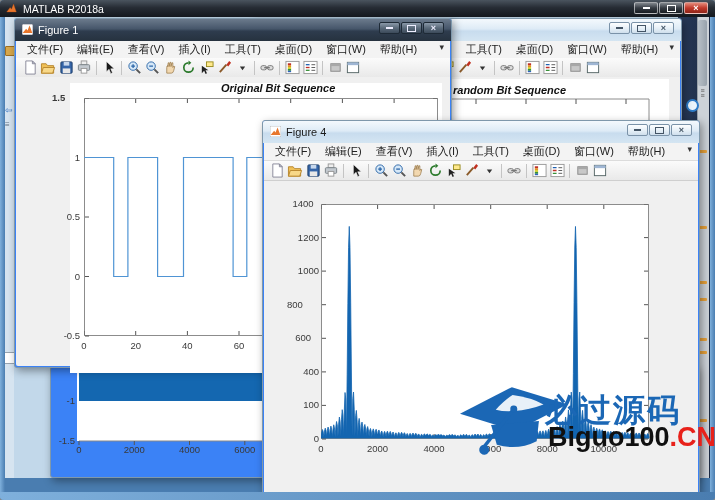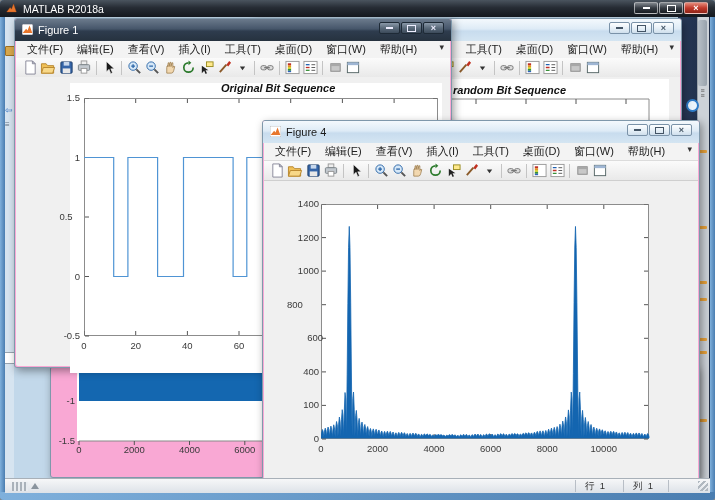--- a/index.html
+++ b/index.html
@@ -21,21 +21,21 @@
   .wbtn .x{color:#fff;font-size:9px;line-height:9px;font-weight:bold;}
   .desktop{left:5px;top:17px;width:705px;height:461px;background:#c2d8ea;}
   .frame{background:linear-gradient(90deg,#7fb0dc,#4a7db0);}
   .statusbar{left:5px;top:478px;width:705px;height:14px;
     background:linear-gradient(180deg,#f6f7f8,#dde2e8);border-top:1px solid #a8b0b8;
     font-size:9.5px;color:#333;}
   .sb-cell{position:absolute;top:1px;height:12px;line-height:12px;}
   .sb-sep{position:absolute;top:1px;width:1px;height:12px;background:#b8bec6;}
   
   .fwin{border:1px solid #7f98ab;border-radius:3px;box-shadow:2px 3px 9px rgba(0,0,0,.38);
-    background:#f9a8d4;box-sizing:border-box;}
+    background:#3b82f6;box-sizing:border-box;}
   .ftitle{position:absolute;left:0;top:0;right:0;height:22px;border-radius:2px 2px 0 0;
     display:flex;align-items:center;font-size:11px;}
   .ftitle.dark{background:linear-gradient(180deg,#6b7a8c,#46566a 45%,#2e3c4e 55%,#26323f);color:#fff;}
   .ftitle.light{background:linear-gradient(180deg,#f4f9fd,#deebf6 45%,#c8dcee 55%,#d4e5f2);color:#1a1a1a;}
   .ftitle .ficon{margin-left:7px;margin-right:5px;}
   .fbtns{position:absolute;top:3px;right:7px;display:flex;}
   .fbtn{width:21px;height:12px;border:1px solid #7a92a8;border-radius:2px;box-sizing:border-box;
     background:linear-gradient(180deg,#fdfeff,#e8f1f8 50%,#cfdfec);display:flex;align-items:center;justify-content:center;margin-left:1px;}
   .fbtn.darkb{border-color:#1e2a36;background:linear-gradient(180deg,#8a98a8,#5a6a7a 50%,#3c4a5a);}
   .fbtn .bar{width:7px;height:2px;background:#456;}
@@ -435,23 +435,23 @@
         <line x1="353" y1="59.5" x2="349" y2="59.5" stroke="#555"></line>
         <line x1="1" y1="119.0" x2="5" y2="119.0" stroke="#555"></line>
         <line x1="353" y1="119.0" x2="349" y2="119.0" stroke="#555"></line>
         <line x1="1" y1="178.5" x2="5" y2="178.5" stroke="#555"></line>
         <line x1="353" y1="178.5" x2="349" y2="178.5" stroke="#555"></line>
         <line x1="1" y1="238.0" x2="5" y2="238.0" stroke="#555"></line>
         <line x1="353" y1="238.0" x2="349" y2="238.0" stroke="#555"></line>
         <path d="M0.0,59.5 L29.7,59.5 L29.7,178.5 L43.9,178.5 L43.9,59.5 L73.6,59.5 L73.6,178.5 L99.5,178.5 L99.5,59.5 L149.1,59.5 L149.1,178.5 L162.8,178.5 L162.8,59.5 L183.5,59.5" fill="none" stroke="#4f94d4" stroke-width="1.2"></path>
       </svg>
     <div id="f1labels">
-        <div class="plotlabel" style="left: 37px; top: 73px; width: 28px; text-align: right;">1.5</div>
+        <div class="plotlabel" style="left: 37px; top: 73px; width: 28px;  font-weight: bold;">1.5</div>
         <div class="plotlabel" style="left: 37px; top: 132.5px; width: 28px; text-align: right;">1</div>
-        <div class="plotlabel" style="left: 37px; top: 192px; width: 28px; text-align: center;">0.5</div>
+        <div class="plotlabel" style="left: 37px; top: 192px; width: 28px; text-align: right;">0.5</div>
         <div class="plotlabel" style="left: 37px; top: 251.5px; width: 28px; text-align: right;">0</div>
         <div class="plotlabel" style="left: 37px; top: 311px; width: 28px; text-align: right;">-0.5</div>
         <div class="plotlabel" style="left: 54px; top: 321px; width: 30px; text-align: center;">0</div>
         <div class="plotlabel" style="left: 105.679px; top: 321px; width: 30px; text-align: center;">20</div>
         <div class="plotlabel" style="left: 157.358px; top: 321px; width: 30px; text-align: center;">40</div>
         <div class="plotlabel" style="left: 209.036px; top: 321px; width: 30px; text-align: center;">60</div>
       </div>
   </div>
 
   <div class="abs fwin" style="left:262px;top:120px;width:438px;height:376px;">
@@ -626,25 +626,25 @@
         <line x1="1" y1="33.6" x2="5" y2="33.6" stroke="#555"></line>
         <line x1="327" y1="33.6" x2="323" y2="33.6" stroke="#555"></line>
         <line x1="1" y1="0.0" x2="5" y2="0.0" stroke="#555"></line>
         <line x1="327" y1="0.0" x2="323" y2="0.0" stroke="#555"></line>
         <path d="M0,234 L0.00,233.74 L0.71,228.14 L1.41,225.52 L2.12,227.48 L2.83,232.99 L3.53,227.05 L4.24,224.17 L4.95,226.36 L5.66,232.56 L6.36,226.21 L7.07,223.04 L7.78,225.55 L8.48,232.62 L9.19,225.66 L9.90,222.09 L10.60,224.95 L11.31,233.10 L12.02,225.16 L12.72,220.79 L13.43,223.68 L14.14,232.88 L14.84,223.06 L15.55,217.50 L16.26,220.97 L16.97,232.30 L17.67,220.10 L18.38,213.02 L19.09,217.37 L19.79,232.19 L20.50,215.65 L21.21,205.66 L21.91,211.23 L22.62,232.55 L23.33,206.26 L24.03,188.51 L24.74,195.10 L25.45,232.89 L26.16,170.25 L26.86,99.27 L27.57,43.40 L28.28,22.40 L28.98,43.68 L29.69,98.89 L30.40,169.01 L31.10,231.94 L31.81,194.59 L32.52,188.03 L33.22,205.16 L33.93,232.17 L34.64,211.66 L35.34,206.40 L36.05,215.58 L36.76,232.77 L37.47,218.64 L38.17,214.38 L38.88,220.14 L39.59,232.35 L40.29,221.34 L41.00,218.05 L41.71,222.35 L42.41,231.94 L43.12,223.08 L43.83,220.46 L44.53,224.08 L45.24,232.01 L45.95,224.64 L46.66,222.54 L47.36,225.78 L48.07,232.53 L48.78,226.22 L49.48,224.46 L50.19,227.22 L50.90,232.69 L51.60,226.77 L52.31,224.88 L53.02,227.38 L53.72,232.17 L54.43,226.88 L55.14,225.25 L55.84,227.76 L56.55,232.08 L57.26,227.35 L57.97,225.95 L58.67,228.53 L59.38,232.48 L60.09,228.20 L60.79,226.97 L61.50,229.50 L62.21,233.20 L62.91,228.87 L63.62,227.37 L64.33,229.37 L65.03,232.62 L65.74,228.57 L66.45,227.18 L67.16,229.11 L67.86,232.36 L68.57,228.63 L69.28,227.38 L69.98,229.29 L70.69,232.60 L71.40,229.16 L72.10,228.03 L72.81,229.89 L73.52,233.26 L74.22,230.03 L74.93,228.79 L75.64,230.18 L76.34,233.20 L77.05,229.77 L77.76,228.37 L78.47,229.69 L79.17,232.80 L79.88,229.58 L80.59,228.29 L81.29,229.60 L82.00,232.71 L82.71,229.87 L83.41,228.68 L84.12,229.98 L84.83,233.04 L85.53,230.59 L86.24,229.47 L86.95,230.70 L87.66,233.33 L88.36,230.83 L89.07,229.36 L89.78,230.16 L90.48,232.63 L91.19,230.47 L91.90,229.08 L92.60,229.87 L93.31,232.31 L94.02,230.53 L94.72,229.26 L95.43,230.06 L96.14,232.48 L96.84,231.07 L97.55,229.90 L98.26,230.69 L98.97,233.03 L99.67,231.82 L100.38,230.32 L101.09,230.67 L101.79,232.55 L102.50,231.16 L103.21,229.90 L103.91,230.24 L104.62,232.08 L105.33,230.82 L106.03,229.88 L106.74,230.26 L107.45,232.09 L108.16,230.98 L108.86,230.35 L109.57,230.76 L110.28,232.55 L110.98,231.53 L111.69,231.16 L112.40,231.30 L113.10,232.64 L113.81,231.28 L114.52,230.77 L115.22,230.77 L115.93,232.06 L116.64,230.78 L117.34,230.56 L118.05,230.62 L118.76,231.91 L119.47,230.74 L120.17,230.79 L120.88,230.96 L121.59,232.25 L122.29,231.17 L123.00,231.30 L123.71,231.68 L124.41,232.90 L125.12,231.47 L125.83,231.24 L126.53,231.44 L127.24,232.27 L127.95,230.86 L128.66,230.68 L129.36,231.13 L130.07,231.97 L130.78,230.64 L131.48,230.56 L132.19,231.29 L132.90,232.17 L133.60,230.93 L134.31,230.91 L135.02,231.90 L135.72,232.79 L136.43,231.58 L137.14,231.39 L137.84,232.20 L138.55,232.69 L139.26,231.11 L139.97,230.73 L140.67,231.68 L141.38,232.27 L142.09,230.74 L142.79,230.38 L143.50,231.41 L144.21,232.30 L144.91,230.81 L145.62,230.49 L146.33,231.61 L147.03,232.81 L147.74,231.32 L148.45,231.00 L149.16,232.15 L149.86,233.27 L150.57,231.36 L151.28,230.62 L151.98,231.40 L152.69,232.74 L153.40,230.83 L154.10,230.09 L154.81,230.94 L155.52,232.60 L156.22,230.73 L156.93,230.03 L157.64,230.96 L158.34,232.95 L159.05,231.12 L159.76,230.44 L160.47,231.41 L161.17,233.56 L161.88,231.71 L162.59,230.62 L163.29,231.20 L164.00,233.04 L164.71,231.09 L165.41,229.99 L166.12,230.60 L166.83,232.54 L167.53,230.82 L168.24,229.76 L168.95,230.44 L169.66,232.51 L170.36,231.04 L171.07,230.02 L171.78,230.77 L172.48,232.93 L173.19,231.66 L173.90,230.63 L174.60,231.12 L175.31,232.95 L176.02,231.45 L176.72,230.04 L177.43,230.42 L178.14,232.33 L178.84,231.01 L179.55,229.64 L180.26,230.10 L180.97,232.12 L181.67,230.89 L182.38,229.72 L183.09,230.27 L183.79,232.41 L184.50,231.17 L185.21,230.23 L185.91,230.82 L186.62,232.99 L187.33,231.30 L188.03,230.16 L188.74,230.39 L189.45,232.29 L190.16,230.53 L190.86,229.60 L191.57,229.91 L192.28,231.94 L192.98,230.14 L193.69,229.46 L194.40,229.90 L195.10,232.08 L195.81,230.24 L196.52,229.80 L197.22,230.33 L197.93,232.64 L198.64,230.69 L199.34,230.22 L200.05,230.44 L200.76,232.47 L201.47,229.99 L202.17,229.32 L202.88,229.80 L203.59,231.99 L204.29,229.41 L205.00,228.74 L205.71,229.57 L206.41,231.97 L207.12,229.29 L207.83,228.63 L208.53,229.81 L209.24,232.44 L209.95,229.60 L210.66,228.88 L211.36,230.37 L212.07,232.84 L212.78,229.39 L213.48,228.20 L214.19,229.60 L214.90,232.27 L215.60,228.60 L216.31,227.33 L217.02,229.10 L217.72,232.10 L218.43,228.21 L219.14,226.88 L219.84,229.02 L220.55,232.43 L221.26,228.27 L221.97,226.82 L222.67,229.14 L223.38,233.12 L224.09,228.46 L224.79,226.44 L225.50,228.53 L226.21,232.76 L226.91,227.39 L227.62,225.14 L228.33,227.44 L229.03,232.43 L229.74,226.57 L230.45,224.09 L231.16,226.68 L231.86,232.59 L232.57,226.10 L233.28,223.33 L233.98,226.22 L234.69,233.19 L235.40,225.84 L236.10,222.59 L236.81,225.52 L237.52,233.37 L238.22,224.43 L238.93,220.14 L239.64,223.39 L240.34,232.85 L241.05,222.30 L241.76,217.07 L242.47,220.96 L243.17,232.63 L243.88,219.72 L244.59,212.96 L245.29,217.73 L246.00,232.89 L246.71,215.67 L247.41,205.90 L248.12,211.84 L248.83,233.41 L249.53,206.23 L250.24,188.07 L250.95,194.63 L251.66,232.67 L252.36,169.74 L253.07,98.55 L253.78,43.05 L254.48,22.45 L255.19,43.69 L255.90,98.52 L256.60,169.02 L257.31,232.37 L258.02,195.19 L258.72,188.02 L259.43,205.49 L260.14,232.87 L260.84,212.62 L261.55,206.39 L262.26,215.46 L262.97,232.63 L263.67,218.47 L264.38,213.46 L265.09,219.49 L265.79,232.09 L266.50,221.42 L267.21,217.51 L267.91,222.01 L268.62,232.02 L269.33,223.54 L270.03,220.51 L270.74,224.10 L271.45,232.42 L272.16,225.42 L272.86,223.07 L273.57,226.02 L274.28,232.75 L274.98,226.40 L275.69,224.21 L276.40,226.33 L277.10,232.13 L277.81,226.58 L278.52,224.90 L279.22,226.75 L279.93,231.90 L280.64,227.03 L281.34,225.71 L282.05,227.52 L282.76,232.17 L283.47,227.84 L284.17,226.77 L284.88,228.61 L285.59,232.81 L286.29,228.75 L287.00,227.44 L287.71,228.94 L288.41,232.39 L289.12,228.41 L289.83,227.24 L290.53,228.84 L291.24,232.02 L291.95,228.37 L292.66,227.37 L293.36,229.14 L294.07,232.14 L294.78,228.79 L295.48,227.95 L296.19,229.89 L296.90,232.70 L297.60,229.59 L298.31,228.82 L299.02,230.59 L299.72,232.84 L300.43,229.52 L301.14,228.43 L301.84,230.08 L302.55,232.36 L303.26,229.23 L303.97,228.24 L304.67,229.90 L305.38,232.31 L306.09,229.40 L306.79,228.52 L307.50,230.19 L308.21,232.75 L308.91,230.02 L309.62,229.21 L310.33,230.85 L311.03,233.44 L311.74,230.46 L312.45,229.29 L313.16,230.49 L313.86,232.88 L314.57,230.02 L315.28,228.91 L315.98,230.09 L316.69,232.65 L317.40,229.98 L318.10,228.96 L318.81,230.17 L319.52,232.90 L320.22,230.42 L320.93,229.48 L321.64,230.69 L322.34,233.39 L323.05,231.22 L323.76,230.08 L324.47,230.85 L325.17,233.10 L325.88,230.85 L326.59,229.58 L327.29,230.31 L328.00,232.53 L328,234 Z" fill="#1365b0" stroke="#1365b0" stroke-width="0.8"></path>
       </svg>
     <div id="f4labels">
         <div class="plotlabel" style="left: 24px; top: 312px; width: 32px; text-align: right;">0</div>
         <div class="plotlabel" style="left: 24px; top: 278.429px; width: 32px; text-align: right;">100</div>
         <div class="plotlabel" style="left: 24px; top: 244.857px; width: 32px; text-align: right;">400</div>
-        <div class="plotlabel" style="left: 28px; top: 211.286px; width: 32px; text-align: right;">600</div>
+        <div class="plotlabel" style="left: 16px; top: 211.286px; width: 32px; text-align: right;">600</div>
         <div class="plotlabel" style="left: 24px; top: 177.714px; width: 32px; text-align: left;">800</div>
         <div class="plotlabel" style="left: 24px; top: 144.143px; width: 32px; text-align: right;">1000</div>
         <div class="plotlabel" style="left: 24px; top: 110.571px; width: 32px; text-align: right;">1200</div>
-        <div class="plotlabel" style="left: 24px; top: 77px; width: 32px; text-align: right;">1400</div>
+        <div class="plotlabel" style="left: 24px; top: 77px; width: 32px; text-align: center;">1400</div>
         <div class="plotlabel" style="left: 38px; top: 322px; width: 40px; text-align: center;">0</div>
         <div class="plotlabel" style="left: 94.5517px; top: 322px; width: 40px; text-align: center;">2000</div>
         <div class="plotlabel" style="left: 151.103px; top: 322px; width: 40px; text-align: center;">4000</div>
         <div class="plotlabel" style="left: 207.655px; top: 322px; width: 40px; text-align: center;">6000</div>
         <div class="plotlabel" style="left: 264.207px; top: 322px; width: 40px; text-align: center;">8000</div>
         <div class="plotlabel" style="left: 320.759px; top: 322px; width: 40px; text-align: center;">10000</div>
       </div>
   </div>
 
   <div class="abs mw-titlebar">
@@ -663,29 +663,29 @@
         </div>
       <div class="wbtn close">
           <div class="x">×</div>
         </div>
     </div>
   </div>
   <div class="abs frame" style="left:0;top:17px;width:5px;height:483px;"></div>
   <div class="abs frame" style="left:710px;top:17px;width:5px;height:483px;"></div>
   <div class="abs frame" style="left:0;top:492px;width:715px;height:8px;"></div>
 
-  <div class="abs statusbar">
-    <div class="abs" style="left:7px;top:3px;width:16px;height:9px;background:repeating-linear-gradient(90deg,#aab2ba 0 2px,#e8ecf0 2px 4px);"></div>
-    <div class="abs" style="left:26px;top:4px;width:0;height:0;border-left:4px solid transparent;border-right:4px solid transparent;border-bottom:6px solid #8a949e;"></div>
-    <div class="sb-sep" style="left:570px;"></div>
-    <div class="sb-cell" style="left:580px;">
-      <span>行</span>&nbsp;&nbsp;<span>1</span>
+
+  <div class="abs" style="left:455px;top:383px;width:260px;height:75px;pointer-events:none;">
+    <svg class="abs" style="left:0;top:2px;transform:rotate(-5deg);" width="120" height="76" viewBox="0 0 120 76">
+      <polygon points="60,2 114,24 60,46 6,24" fill="#1b67b5"></polygon>
+      <path d="M60 10 q18 4 30 12 q-14 4 -30 4 q-10 0 -18 -3 q10 -9 18 -13 Z" fill="#fff" opacity="0.9"></path>
+      <path d="M36 38 L84 38 L80 58 Q60 66 40 58 Z" fill="#1b67b5"></path>
+      <line x1="60" y1="24" x2="28" y2="58" stroke="#1b67b5" stroke-width="3.5"></line>
+      <circle cx="60" cy="24" r="3.5" fill="#1b67b5"></circle>
+      <circle cx="27" cy="62" r="5" fill="#1b67b5"></circle>
+    </svg>
+    <div class="abs wm-cn" style="left: 90px; top: 6px; color: rgb(27, 103, 181);" id="wm1">必过源码</div>
+    <div class="abs wm-latin" style="left:93px;top:39px;">
+      <span id="wm2" style="color: rgb(16, 16, 16);">Biguo100</span><span id="wm3" style="color: rgb(232, 33, 26);">.CN</span>
     </div>
-    <div class="sb-sep" style="left:618px;"></div>
-    <div class="sb-cell" style="left:628px;">
-      <span>列</span>&nbsp;&nbsp;<span>1</span>
-    </div>
-    <div class="sb-sep" style="left:663px;"></div>
-    <div class="grip-dots"></div>
   </div>
 
-
 </div>
 
 </body></html>

